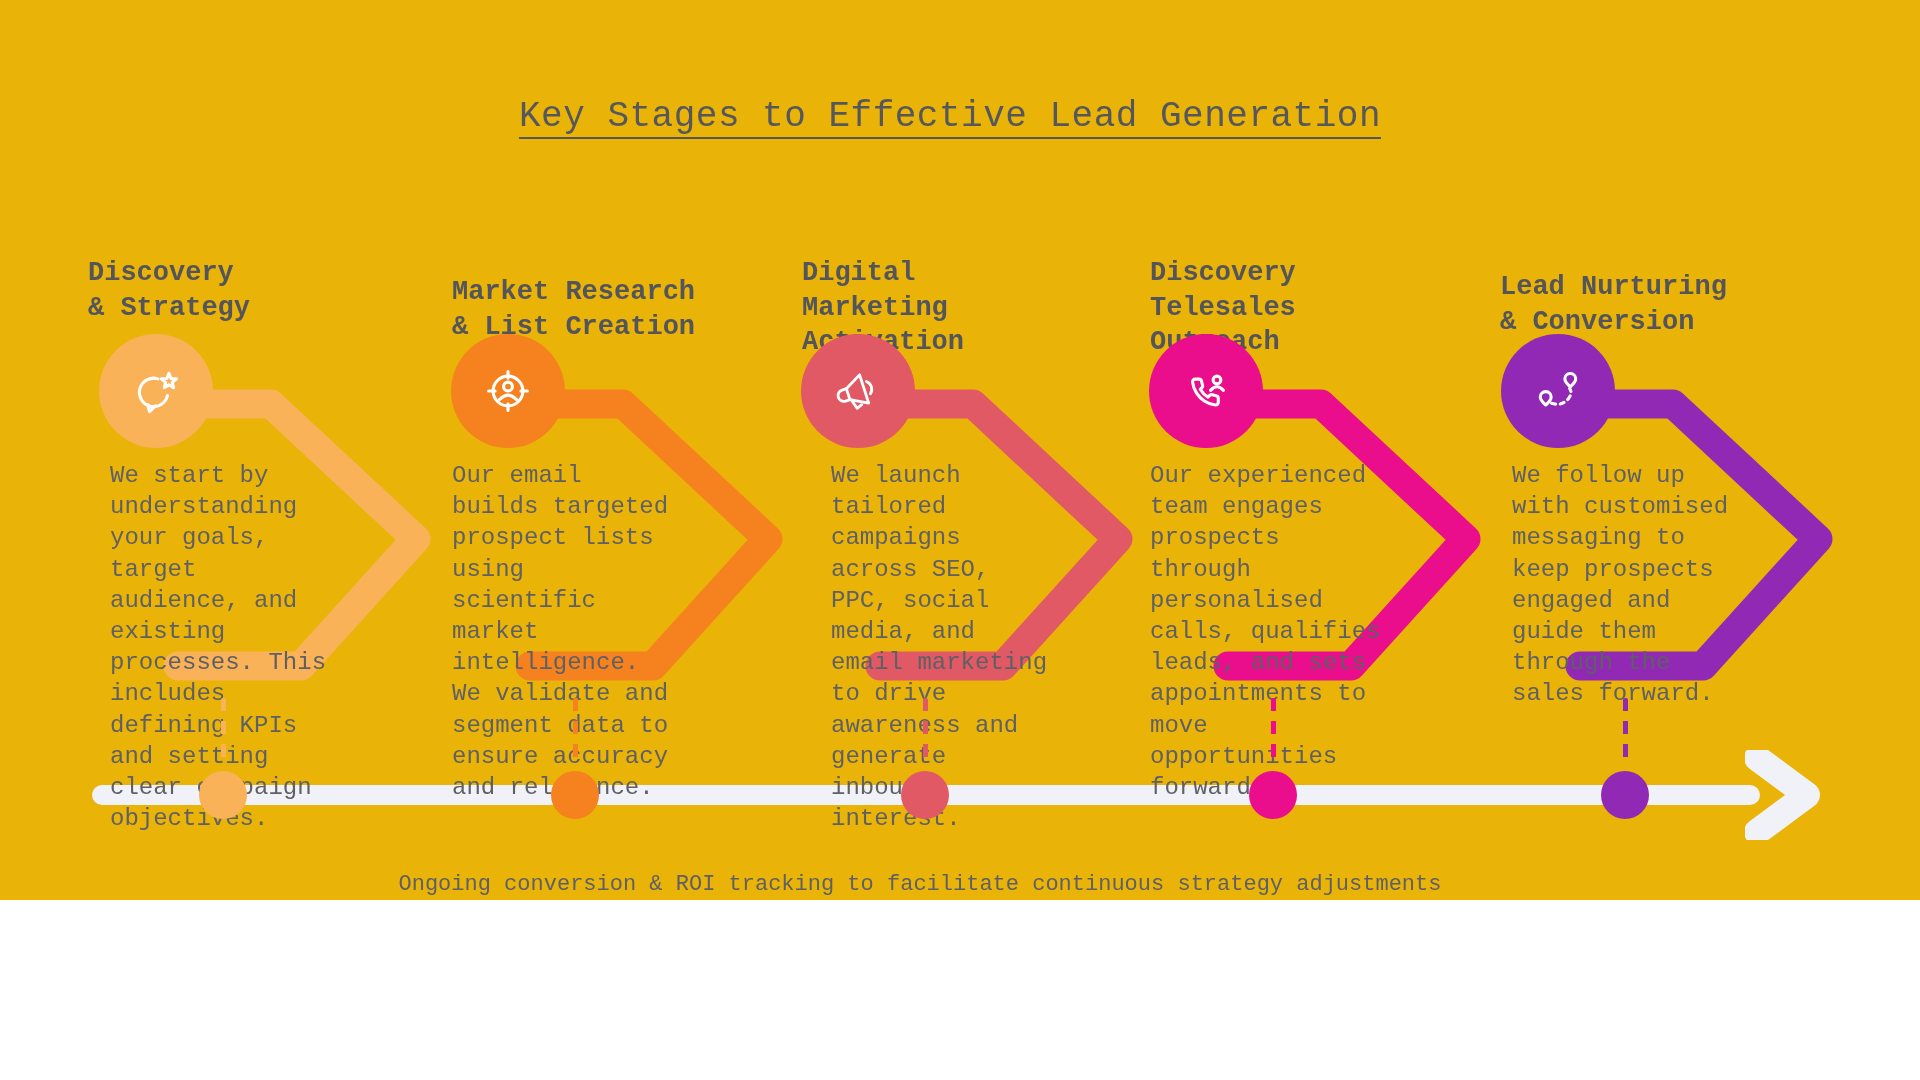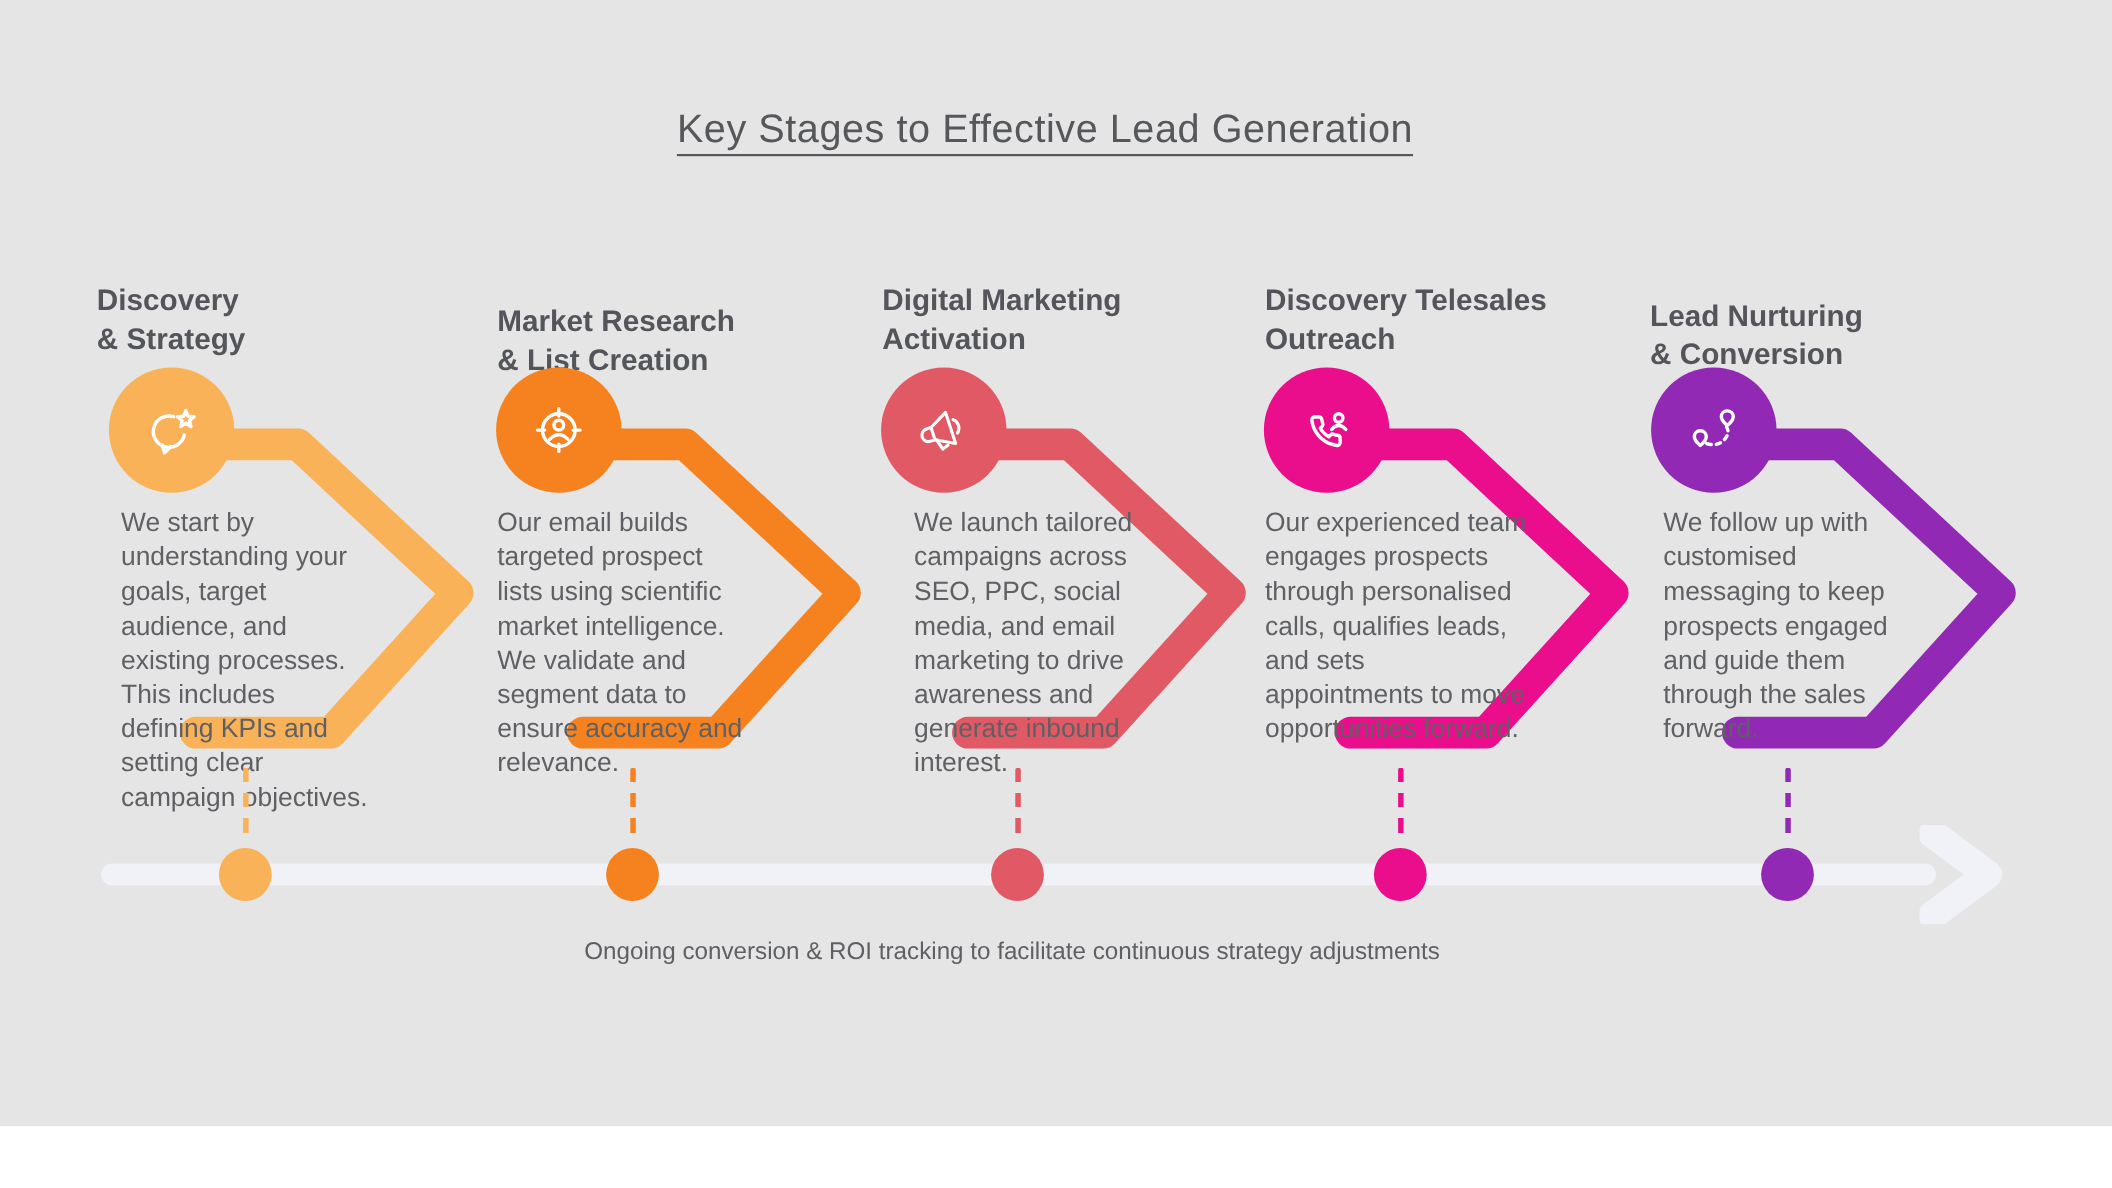--- a/index.html
+++ b/index.html
@@ -1,18 +1,18 @@
 <!DOCTYPE html>
 <html><head>
 <meta charset="utf-8">
 <style>
   html,body{margin:0;padding:0;background:#fff;}
   .canvas{
-    position:relative;width:1920px;height:1024px;background:#e5e5e5;overflow:hidden;
-    font-family:Liberation Sans, sans-serif;
+    position:relative;width:1920px;height:900px;background:#eab308;overflow:hidden;
+    font-family:Liberation Mono, monospace;
   }
   .title{
     position:absolute;left:0;top:96px;width:1900px;margin:0;
     text-align:center;font-size:36px;font-weight:400;letter-spacing:.5px;
     color:var(--title-color,#56575B);
     text-decoration:underline;text-underline-offset:11px;text-decoration-thickness:2px;
   }
   .stage{position:absolute;left:0;top:0;width:0;height:0;}
   .stage-heading{
     position:absolute;margin:0;width:260px;
@@ -30,21 +30,21 @@
     font-size:24px;line-height:1.3;color:var(--body-color,#5F6064);
   }
   .stage-dash{position:absolute;width:5px;height:66px;border-radius:2px;}
   .stage-dot{position:absolute;width:48px;height:48px;border-radius:50%;}
   .timeline-track{
     position:absolute;left:92px;top:785px;width:1668px;height:20px;border-radius:10px;
     background:var(--track-color,#F1F2F8);
   }
   .timeline-arrow{position:absolute;left:1745px;top:750px;}
   .footer{
-    position:absolute;left:0;top:852px;width:1840px;margin:0;text-align:center;
+    position:absolute;left:0;top:872px;width:1840px;margin:0;text-align:center;
     font-size:22px;color:var(--body-color,#5F6064);
   }
 </style>
 </head>
 <body>
 
 <div class="canvas" style="--title-color: #56575B; --heading-color: #54555A; --body-color: #5F6064; --track-color: #F1F2F8;">
   <h1 class="title">Key Stages to Effective Lead Generation</h1>
 
   <div class="timeline-track"></div>

